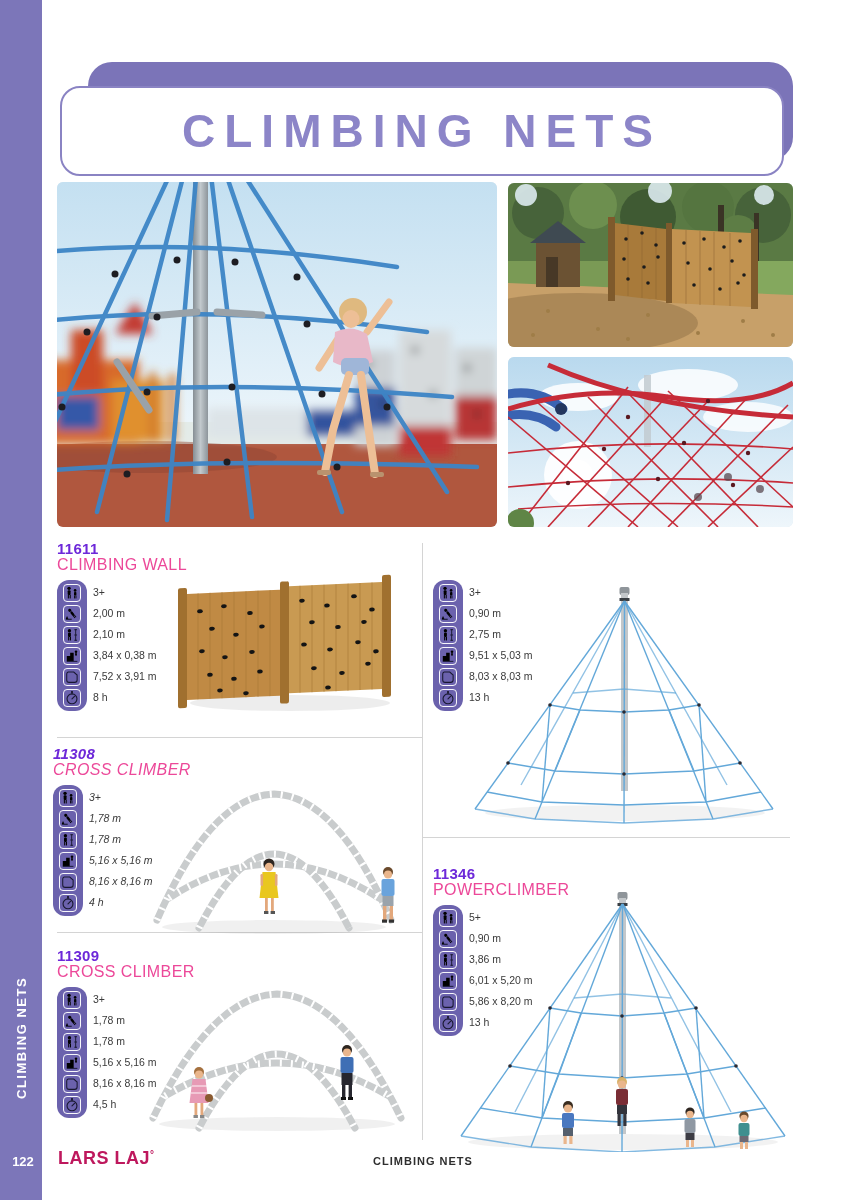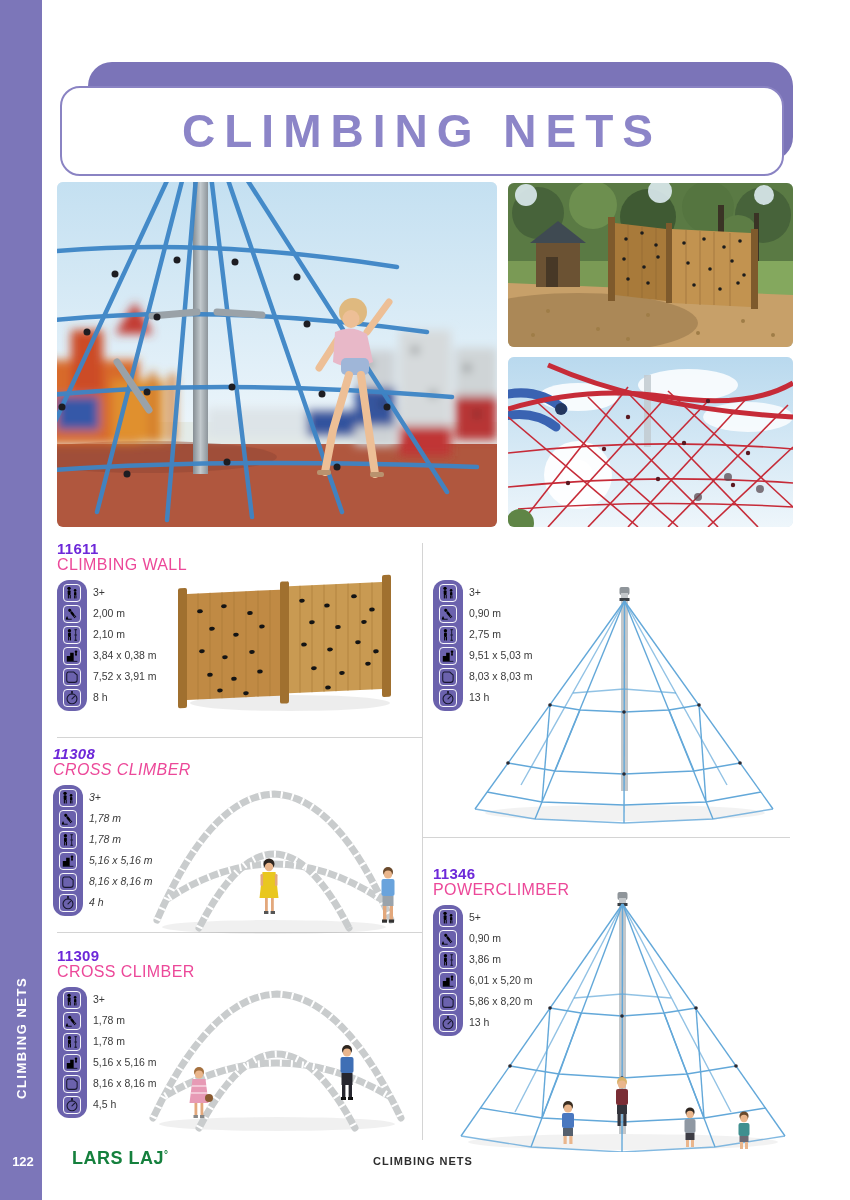--- a/index.html
+++ b/index.html
@@ -35,21 +35,21 @@
   .spec-strip{position:absolute;left:0;top:39px;width:24px;background:#6b62ad;border-radius:12px;
         padding:4px 3px;display:flex;flex-direction:column;gap:3px;align-items:center;box-sizing:content-box;}
   .spec-icon{width:18px;height:18px;border:1px solid rgba(255,255,255,.95);border-radius:4px;
         display:block;color:#181830;box-sizing:border-box;}
   .spec-icon svg{display:block;width:100%;height:100%;}
   .spec-values{position:absolute;left:36px;top:41px;list-style:none;margin:0;padding:0;}
   .spec-values li{height:21px;line-height:21px;font-size:10.5px;color:#3a3a3a;white-space:nowrap;}
   .art{position:absolute;}
   .art svg{display:block;width:100%;height:100%;}
   
-  .brand{position:absolute;left:72px;top:1148px;font-size:18px;font-weight:bold;color:#15803d;
+  .brand{position:absolute;left:58px;top:1148px;font-size:18px;font-weight:bold;color:#be185d;
         letter-spacing:.5px;white-space:nowrap;}
   .brand .reg{font-size:10px;vertical-align:top;line-height:14px;}
   .footer-section{position:absolute;left:423px;top:1155px;transform:translateX(-50%);
         font-size:11px;font-weight:bold;letter-spacing:1px;color:#2e2e2e;white-space:nowrap;}
 </style>
 </head>
 <body>
 
 <svg width="0" height="0" style="position:absolute" aria-hidden="true">
   <defs>

